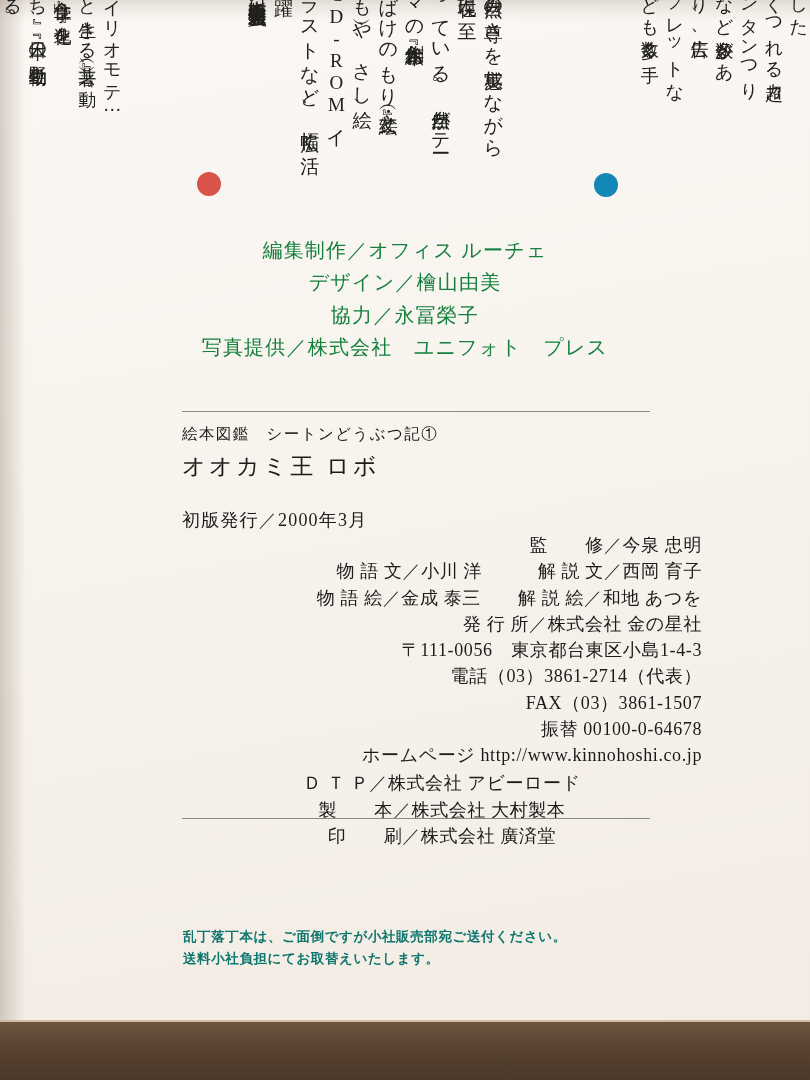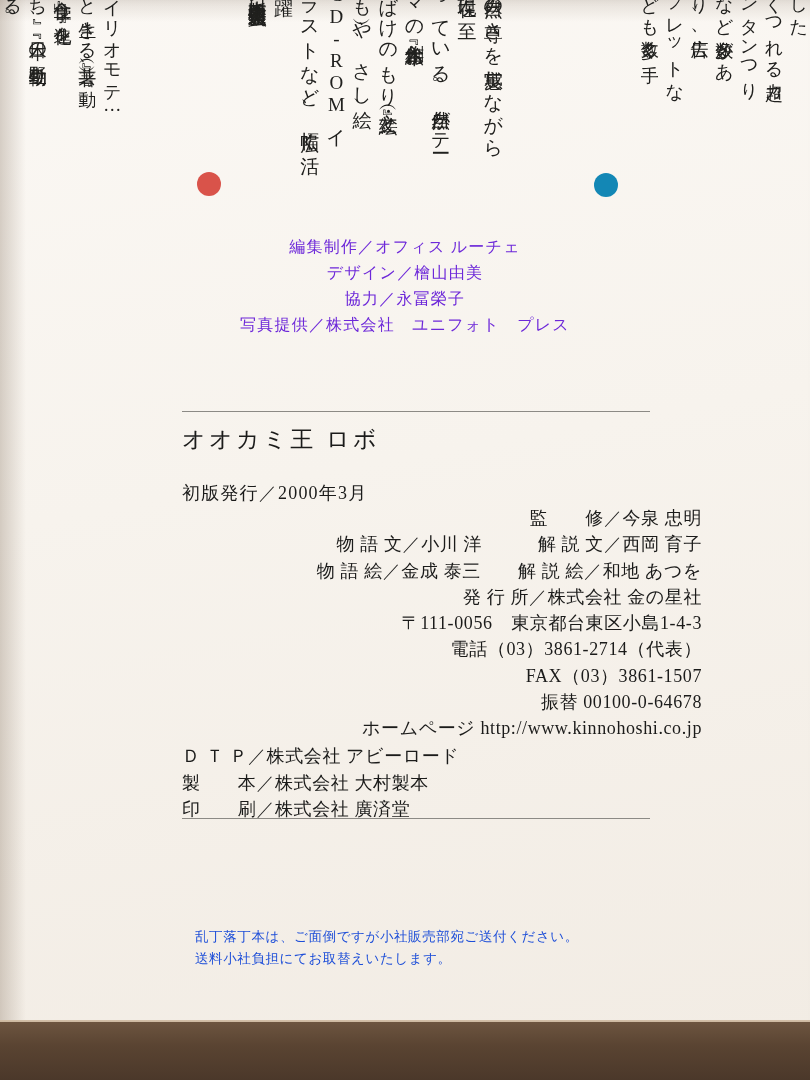--- a/index.html
+++ b/index.html
@@ -130,22 +130,22 @@
   }
 
   
   .credits {
     position: absolute;
     left: 0;
     top: 234px;
     width: 810px;
     text-align: center;
     font-family: "Liberation Serif", "DejaVu Serif", serif;
-    color: #6d28d9;
-    font-size: 16px;
+    color: #15803d;
+    font-size: 20px;
     line-height: 1.62;
     letter-spacing: 1.2px;
   }
   .credits div { white-space: pre; }
 
   
   .rule {
     position: absolute;
     height: 1px;
     background: #8c8a85;
@@ -175,46 +175,47 @@
   .edition {
     font-size: 18px;
     letter-spacing: 1.2px;
   }
 
   .staff { font-size: 18px; line-height: 1.46; letter-spacing: 0.6px; text-align: right; }
   .staff-row { white-space: pre; }
   .staff-indent { padding-left: 88px; white-space: pre; }
 
   .prod { font-size: 18px; line-height: 1.46; letter-spacing: 0.6px; margin-top: 2px; }
-  .prod-row { white-space: pre; }
+  .prod-row { white-space: pre; text-align: center; }
 
   
   .footer-latin {
     position: absolute;
     left: 182px;
     top: 838px;
     width: 560px;
     font-family: "Liberation Sans", sans-serif;
     color: #1b1b1a;
     font-size: 17.5px;
     line-height: 1.48;
     letter-spacing: 0.2px;
   }
   .footer-latin div { white-space: pre; }
 
   .notice {
     position: absolute;
-    left: 195px;
+    left: 183px;
     top: 926px;
     width: 520px;
     font-family: "Liberation Serif", "DejaVu Serif", serif;
-    color: #1d4ed8;
+    color: #0f766e;
     font-size: 13.5px;
     line-height: 1.62;
     letter-spacing: 0.6px;
+    font-weight: bold;
   }
   .notice div { white-space: pre; }
 </style>
 </head>
 <body>
 
 <div id="page">
 
   <div class="paper"></div>
   <div class="left-shade"></div>
@@ -243,20 +244,21 @@
   <div class="credits">
     <div>編集制作／オフィス ルーチェ</div>
     <div>デザイン／檜山由美</div>
     <div>協力／永冨榮子</div>
     <div>写真提供／株式会社　ユニフォト　プレス</div>
   </div>
 
   <div class="rule rule-top"></div>
 
   <div class="colophon">
+    <div class="series-line">絵本図鑑　シートンどうぶつ記①</div>
     <div class="book-title">オオカミ王 ロボ</div>
     <div class="edition">初版発行／2000年3月</div>
 
     <div class="staff">
       <div class="staff-row">監　　修／今泉 忠明</div>
       <div class="staff-row">物 語 文／小川 洋　　　解 説 文／西岡 育子</div>
       <div class="staff-row">物 語 絵／金成 泰三　　解 説 絵／和地 あつを</div>
       <div class="staff-row">発 行 所／株式会社 金の星社</div>
 
       <div class="staff-indent">〒111-0056　東京都台東区小島1-4-3</div>

